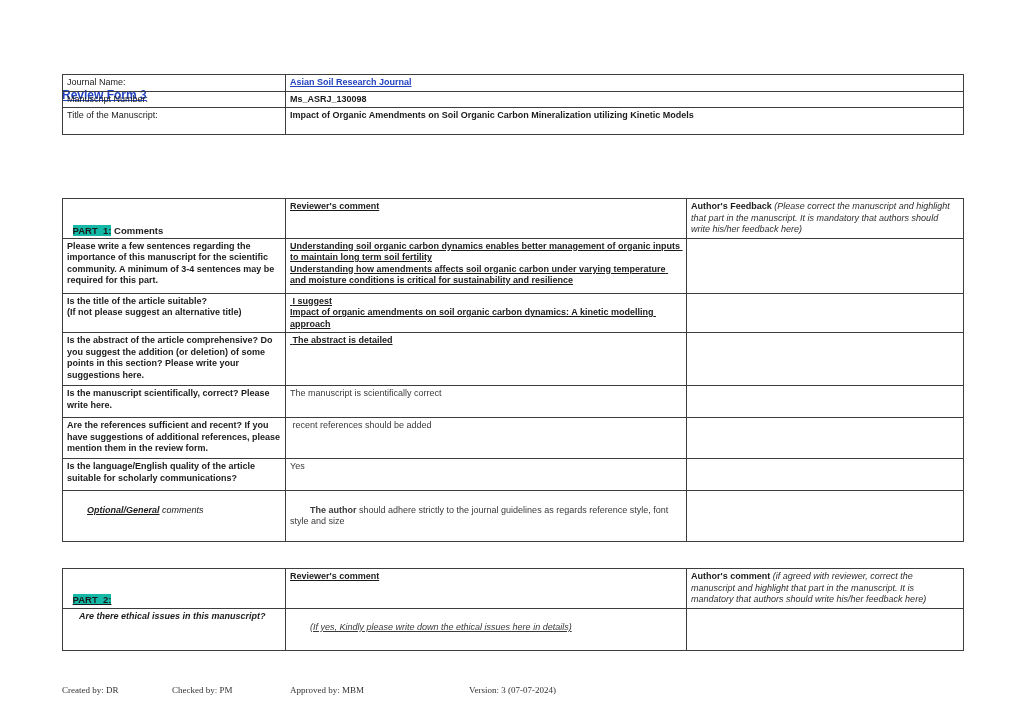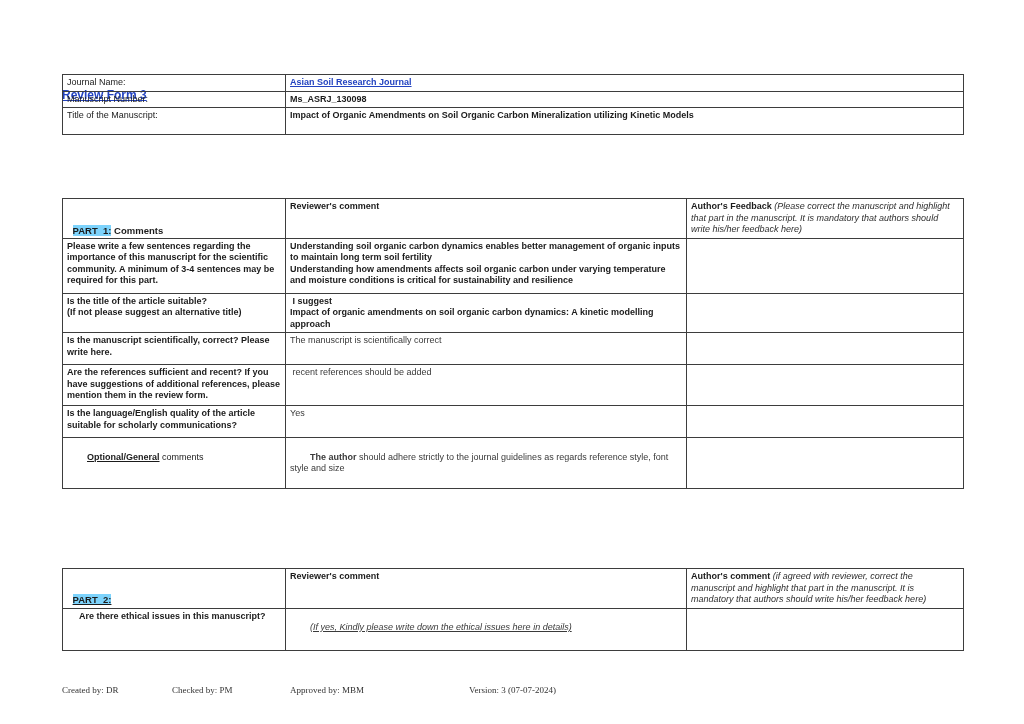--- a/index.html
+++ b/index.html
@@ -16,28 +16,28 @@
                font-size:9px;line-height:11.5px;padding:2px 4px;}
 
   
   .info-label{padding-left:5px;color:#222;}
   .info-value{padding-left:5px;font-weight:700;}
   .link{color:#2343c0;text-decoration:underline;font-weight:700;cursor:pointer;}
   .vmid{vertical-align:middle;}
 
   
   .part-heading{font-size:9.5px;font-weight:700;white-space:pre;}
-  .hl{background:#7dd3fc;}
+  .hl{background:#14b8a6;}
   .u{text-decoration:underline;}
 
   
   .qcell{padding:3px 4px 2px 13px;font-weight:700;white-space:pre-wrap;}
-  .optcell{padding:3px 4px 2px 2px;white-space:pre-wrap;}
+  .optcell{padding:3px 4px 2px 2px;white-space:pre-wrap;font-style:italic;}
   .acell{padding:3px 4px 2px 5px;white-space:pre-wrap;color:#3a3a3a;}
-  .acell.bold{font-weight:700;color:#1b1b1b;}
+  .acell.bold{font-weight:700;color:#1b1b1b;text-decoration:underline;}
   .fcell{padding:2px 3px;line-height:10.5px;}
   .b{font-weight:700;}
   .i{font-style:italic;color:#2e2e2e;}
   .hint{font-style:italic;text-decoration:underline;color:#3a3a3a;}
 
   
   .footer-item{position:absolute;top:685px;font-family:"Liberation Serif",serif;
                font-size:9px;color:#333;}
 </style>
 </head>
@@ -96,20 +96,25 @@
     </tr>
 
     <tr style="height:35px">
       <td class="qcell">Is the title of the article suitable?
 (If not please suggest an alternative title)</td>
       <td class="acell bold"> I suggest
 Impact of organic amendments on soil organic carbon dynamics: A kinetic modelling approach</td>
       <td class="fcell"></td>
     </tr>
 
+    <tr style="height:53px">
+      <td class="qcell">Is the abstract of the article comprehensive? Do you suggest the addition (or deletion) of some points in this section? Please write your suggestions here.</td>
+      <td class="acell bold"> The abstract is detailed</td>
+      <td class="fcell"></td>
+    </tr>
 
     <tr style="height:32px">
       <td class="qcell">Is the manuscript scientifically, correct? Please write here.</td>
       <td class="acell">The manuscript is scientifically correct</td>
       <td class="fcell"></td>
     </tr>
 
     <tr style="height:41px">
       <td class="qcell">Are the references sufficient and recent? If you have suggestions of additional references, please mention them in the review form.</td>
       <td class="acell"> recent references should be added</td>

